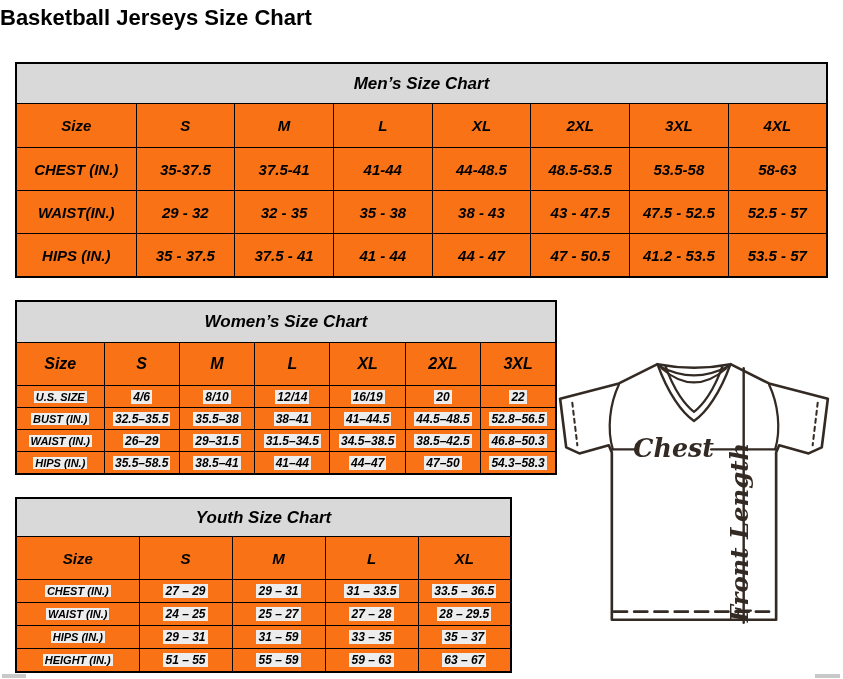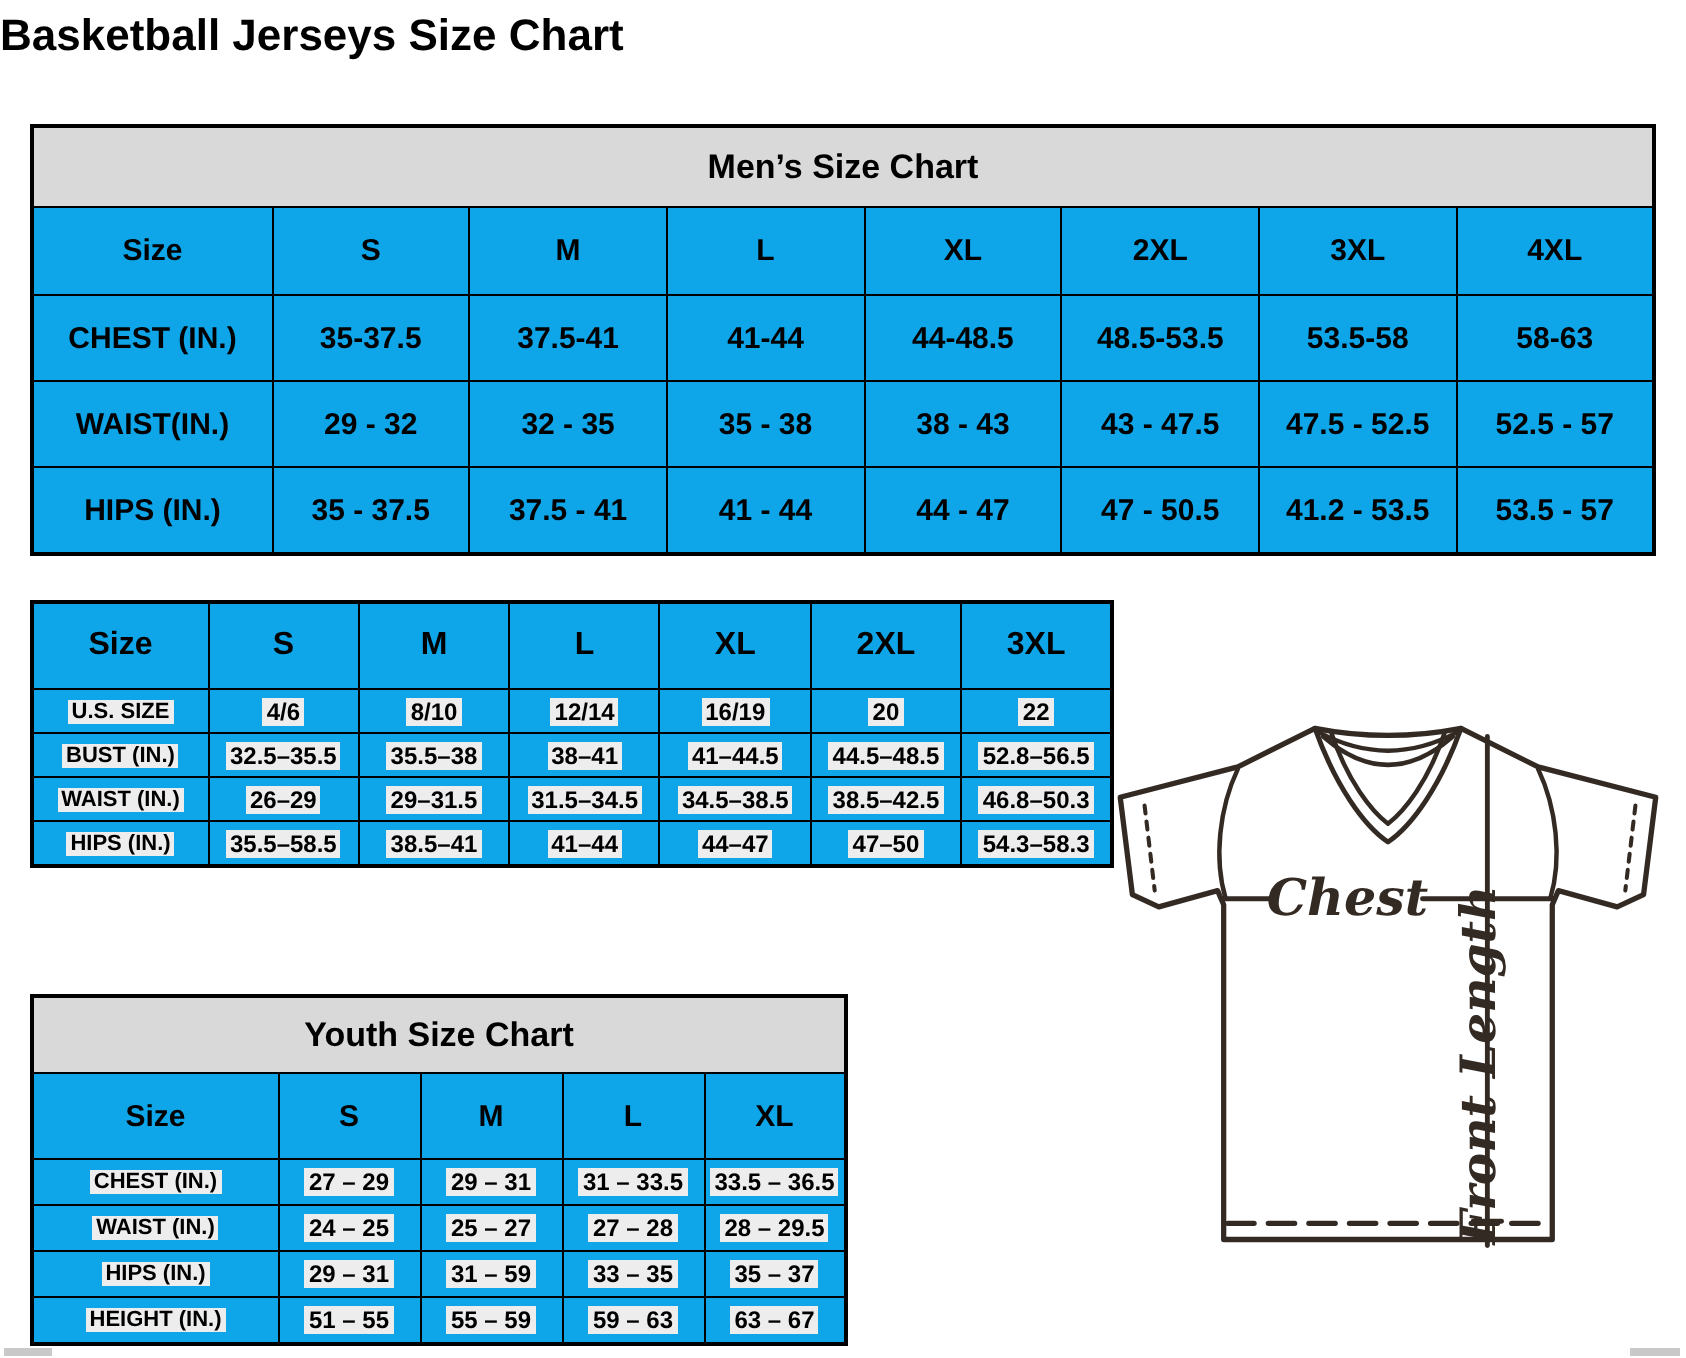--- a/index.html
+++ b/index.html
@@ -1,37 +1,37 @@
 <!DOCTYPE html>
 <html><head>
 <meta charset="utf-8">
 <style>
   html,body{margin:0;padding:0;background:#fff;}
   .canvas{position:relative;width:843px;height:679px;background:#fff;overflow:hidden;
           font-family:"Liberation Sans",sans-serif;color:#000;}
   .page-title{position:absolute;top:5px;left:0;width:100%;text-align:left;
               font-size:22px;font-weight:bold;}
   table.sizes{position:absolute;border-collapse:collapse;table-layout:fixed;
-              border:2px solid #000;background:#0ea5e9;}
+              border:2px solid #000;background:#f97316;font-style:italic;}
   table.sizes td,table.sizes th{border:1px solid #000;text-align:center;vertical-align:middle;
               font-weight:bold;padding:0;overflow:hidden;white-space:nowrap;}
   .title-row td{background:#d9d9d9;font-size:17px;}
   
   table.men{left:15px;top:62px;width:813px;}
   table.men .title-row td{height:39px;}
   table.men .head-row th{height:43px;font-size:15px;}
   table.men .data-row td{height:42px;font-size:15px;}
   
   table.women{left:15px;top:300px;width:542px;}
   table.women .title-row td{height:40px;}
   table.women .head-row th{height:42px;font-size:16px;}
   table.women .data-row td{height:21px;font-size:12px;}
   table.women .data-row .rowlabel{font-size:11px;}
   
-  table.youth{left:15px;top:497px;width:409px;}
+  table.youth{left:15px;top:497px;width:497px;}
   table.youth .title-row td{height:37px;}
   table.youth .head-row th{height:42px;font-size:15px;}
   table.youth .data-row td{height:22px;font-size:12px;}
   table.youth .data-row .rowlabel{font-size:11px;}
   .hl{background:#ededed;padding:0 2px;}
   
   .jersey{position:absolute;left:552px;top:358px;width:286px;height:274px;}
   .jersey path,.jersey line{stroke:#342a24;fill:none;stroke-linejoin:round;stroke-linecap:round;}
   .jersey text{font-family:"DejaVu Serif",serif;font-style:italic;font-weight:bold;
                fill:#342a24;}
@@ -109,20 +109,23 @@
     <colgroup>
         <col style="width:88px">
         <col>
         <col>
         <col>
         <col>
         <col>
         <col>
       </colgroup>
     <tbody>
+        <tr class="title-row">
+      <td colspan="7">Women’s Size Chart</td>
+    </tr>
     <tr class="head-row">
       <th>Size</th>
       <th>S</th>
       <th>M</th>
       <th>L</th>
       <th>XL</th>
       <th>2XL</th>
       <th>3XL</th>
     </tr>
     <tr class="data-row">

